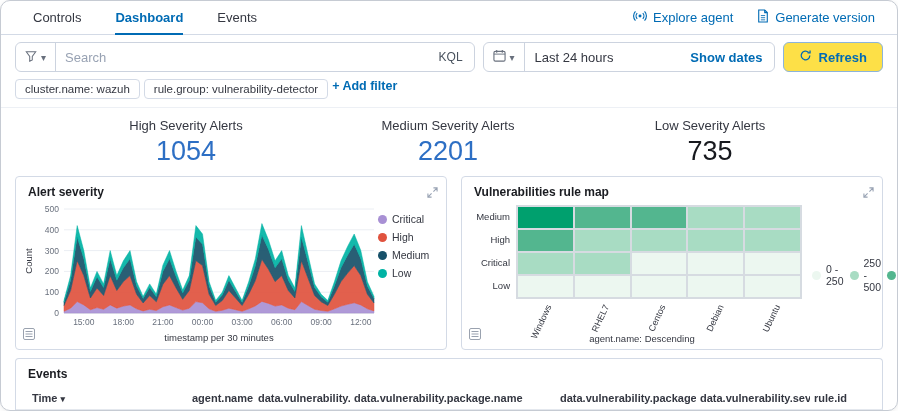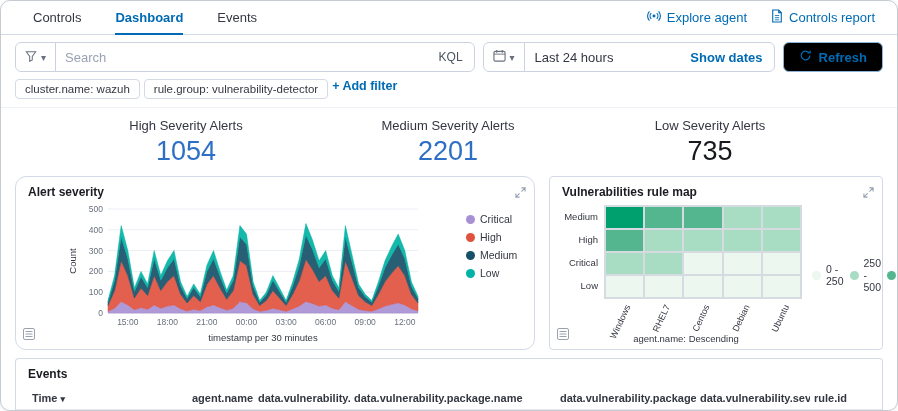--- a/index.html
+++ b/index.html
@@ -22,37 +22,37 @@
   .query-group { flex:1; display:flex; align-items:center; border:1px solid #ccd3df; border-radius:6px; height:30px; background:#fff; }
   .addon-btn { display:flex; align-items:center; gap:4px; padding:0 9px; border-right:1px solid #ccd3df; height:100%; cursor:pointer; color:#69707d; }
   .caret { font-size:10px; color:#69707d; }
   .search-input { flex:1; border:none; outline:none; font-size:13px; padding:0 9px; color:#343741; background:transparent; }
   .search-input::placeholder { color:#98a2b3; }
   .kql-btn { padding:0 11px; font-size:12px; color:#49525e; cursor:pointer; }
   .date-group { display:flex; align-items:center; border:1px solid #ccd3df; border-radius:6px; height:30px; width:292px; background:#fff; }
   .timerange { flex:1; font-size:13px; color:#343741; padding:0 10px; cursor:pointer; }
   .show-dates { color:#006BB4; font-size:13px; font-weight:600; padding:0 11px; cursor:pointer; background:none; border:none; font-family:inherit; }
   .refresh-btn { display:flex; align-items:center; gap:7px; height:30px; padding:0 15px; border:1px solid #8cb4da;
-                 border-radius:6px; color:#006BB4; font-size:13px; background:#000000; font-weight:600; cursor:pointer; font-family:inherit; }
+                 border-radius:6px; color:#006BB4; font-size:13px; background:#fde047; font-weight:600; cursor:pointer; font-family:inherit; }
 
   
   .filterbar { display:flex; gap:4px; padding:2px 14px 8px; border-bottom:1px solid #edf0f5; }
   .filter-pill { border:1px solid #d3dae6; border-radius:4px; padding:3px 9px; font-size:11.5px; color:#343741; background:#fff; cursor:pointer; }
   .add-filter { color:#006BB4; font-size:12.5px; font-weight:600; cursor:pointer; }
 
   
   .metrics-row { display:flex; justify-content:space-between; padding:10px 112px 4px 110px; }
   .metric { text-align:center; min-width:150px; }
   .metric-label { font-size:13px; color:#343741; margin-bottom:3px; }
   .metric-value { font-size:27px; line-height:30px; }
 
   
   .panels-row { display:flex; gap:14px; padding:6px 14px 8px; }
   .panel { border:1px solid #d3dae6; border-radius:4px; background:#fff; position:relative; }
-  .panel-alert { width:520px; height:174px;border-radius:11px; }
+  .panel-alert { width:432px; height:174px; }
   .panel-heat { flex:1; height:174px; }
   .panel-title { font-size:12px; font-weight:700; color:#1a1c21; padding:8px 12px 0; }
   .expand-icon { position:absolute; top:7px; right:8px; cursor:pointer; }
   .list-icon { position:absolute; bottom:5px; left:7px; cursor:pointer; }
 
   
   .chart-body { display:flex; height:146px; padding:2px 4px 0 6px; }
   .chart-svg-wrap { flex:1; }
   svg { font-family:"Liberation Sans", sans-serif; }
   .tk { font-size:8.5px; fill:#69707d; }
@@ -107,21 +107,21 @@
         <span>Explore agent</span>
       </div>
       <div class="top-action">
         <span>
           <svg width="12" height="14" viewBox="0 0 14 16" fill="none" stroke="#006BB4" stroke-width="1.3">
             <path d="M2 1h7l3 3v11H2z"></path>
               <path d="M9 1v3h3"></path>
             <path d="M4.5 7.5h5M4.5 10h5M4.5 12.5h5" stroke-width="1"></path>
           </svg>
         </span>
-        <span>Controls report</span>
+        <span>Generate version</span>
       </div>
     </div>
   </header>
 
   <div class="searchbar">
     <div class="query-group">
       <div class="addon-btn">
         <span>
           <svg width="12" height="12" viewBox="0 0 14 14">
               <path d="M1.5 2h11L8.5 7.5v4l-3 1.6v-5.6L1.5 2z" fill="none" stroke="#69707d" stroke-width="1.2"></path>

